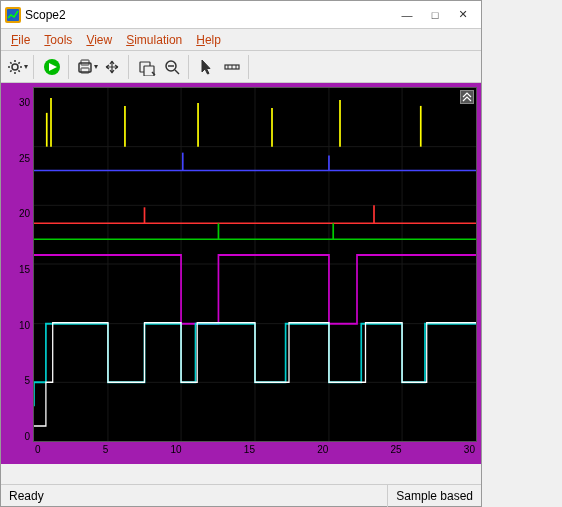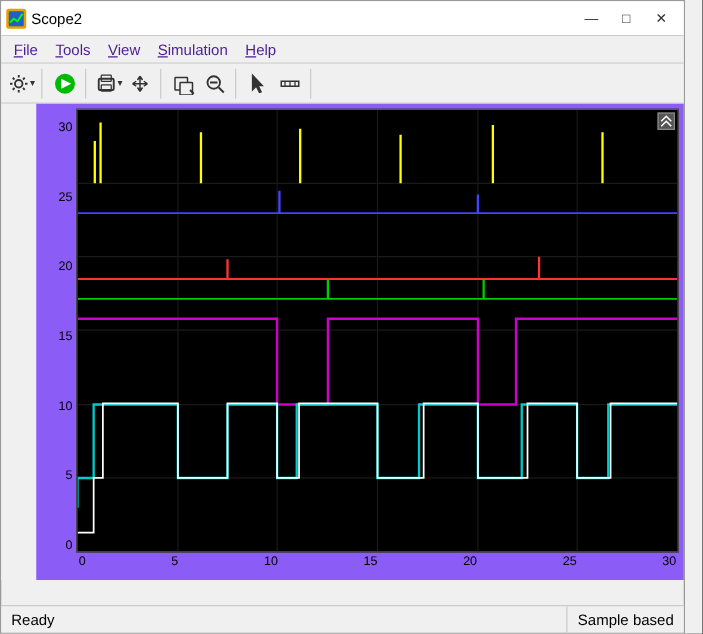--- a/index.html
+++ b/index.html
@@ -1,43 +1,43 @@
 <!DOCTYPE html>
 <html><head>
   <meta charset="utf-8">
   <style>
     * { margin: 0; padding: 0; box-sizing: border-box; }
     body { width: 562px; height: 507px; background: #f0f0f0; font-family: 'Segoe UI', Arial, sans-serif; font-size: 12px; overflow: hidden; }
     
-    .window { width: 548px; height: 507px; background: #f0f0f0; border: 1px solid #999; display: flex; flex-direction: column; }
+    .window { width: 482px; height: 507px; background: #f0f0f0; border: 1px solid #999; display: flex; flex-direction: column; }
     
     
     .title-bar { background: #ffffff; height: 28px; display: flex; align-items: center; justify-content: space-between; padding: 0 4px; border-bottom: 1px solid #ccc; }
     .title-bar-left { display: flex; align-items: center; gap: 4px; }
     .title-icon { width: 16px; height: 16px; background: #e8a000; border-radius: 2px; display: flex; align-items: center; justify-content: center; font-size: 9px; font-weight: bold; color: white; }
     .title-text { font-size: 12px; color: #000; }
     .title-controls { display: flex; gap: 0; }
     .title-btn { width: 28px; height: 28px; display: flex; align-items: center; justify-content: center; cursor: pointer; font-size: 11px; color: #333; background: transparent; border: none; }
     
     
     .menu-bar { height: 22px; display: flex; align-items: center; padding: 0 4px; background: #f0f0f0; border-bottom: 1px solid #ccc; gap: 2px; }
-    .menu-item { padding: 1px 6px; cursor: pointer; font-size: 12px; color: #4c1d95; }
+    .menu-item { padding: 1px 6px; cursor: pointer; font-size: 12px; color: #c2410c; }
     
     
     .toolbar { height: 32px; display: flex; align-items: center; padding: 0 4px; background: #f0f0f0; border-bottom: 1px solid #ccc; gap: 2px; }
     .tb-group { display: flex; align-items: center; gap: 1px; margin-right: 4px; padding-right: 4px; border-right: 1px solid #ccc; }
     .tb-btn { width: 24px; height: 24px; display: flex; align-items: center; justify-content: center; background: #f0f0f0; border: 1px solid transparent; cursor: pointer; font-size: 12px; }
     .tb-btn.green { color: #00aa00; }
     .tb-dropdown { display: flex; align-items: center; }
     .tb-arrow { font-size: 8px; color: #333; cursor: pointer; }
     
     
     .scope-area { flex: 1; display: flex; flex-direction: column; background: #f0f0f0; }
     
-    .plot-container { flex: 1; position: relative; display: flex; background: #8b5cf6; padding: 4px; margin-left: 28px; }
+    .plot-container { flex: 1; position: relative; display: flex; background: #a21caf; padding: 4px; }
     
     .y-axis-labels { width: 28px; display: flex; flex-direction: column; justify-content: space-between; padding: 10px 0 18px 0; text-align: right; }
     .y-label { font-size: 10px; color: #000; padding-right: 3px; }
     
     .plot-wrapper { flex: 1; display: flex; flex-direction: column; }
     
     .plot-canvas { flex: 1; position: relative; background: #000; border: 1px solid #555; overflow: hidden; }
     
     .expand-btn { position: absolute; top: 2px; right: 2px; width: 14px; height: 14px; background: #555; border: 1px solid #888; display: flex; align-items: center; justify-content: center; cursor: pointer; z-index: 10; }
     .expand-btn svg { width: 10px; height: 10px; }

